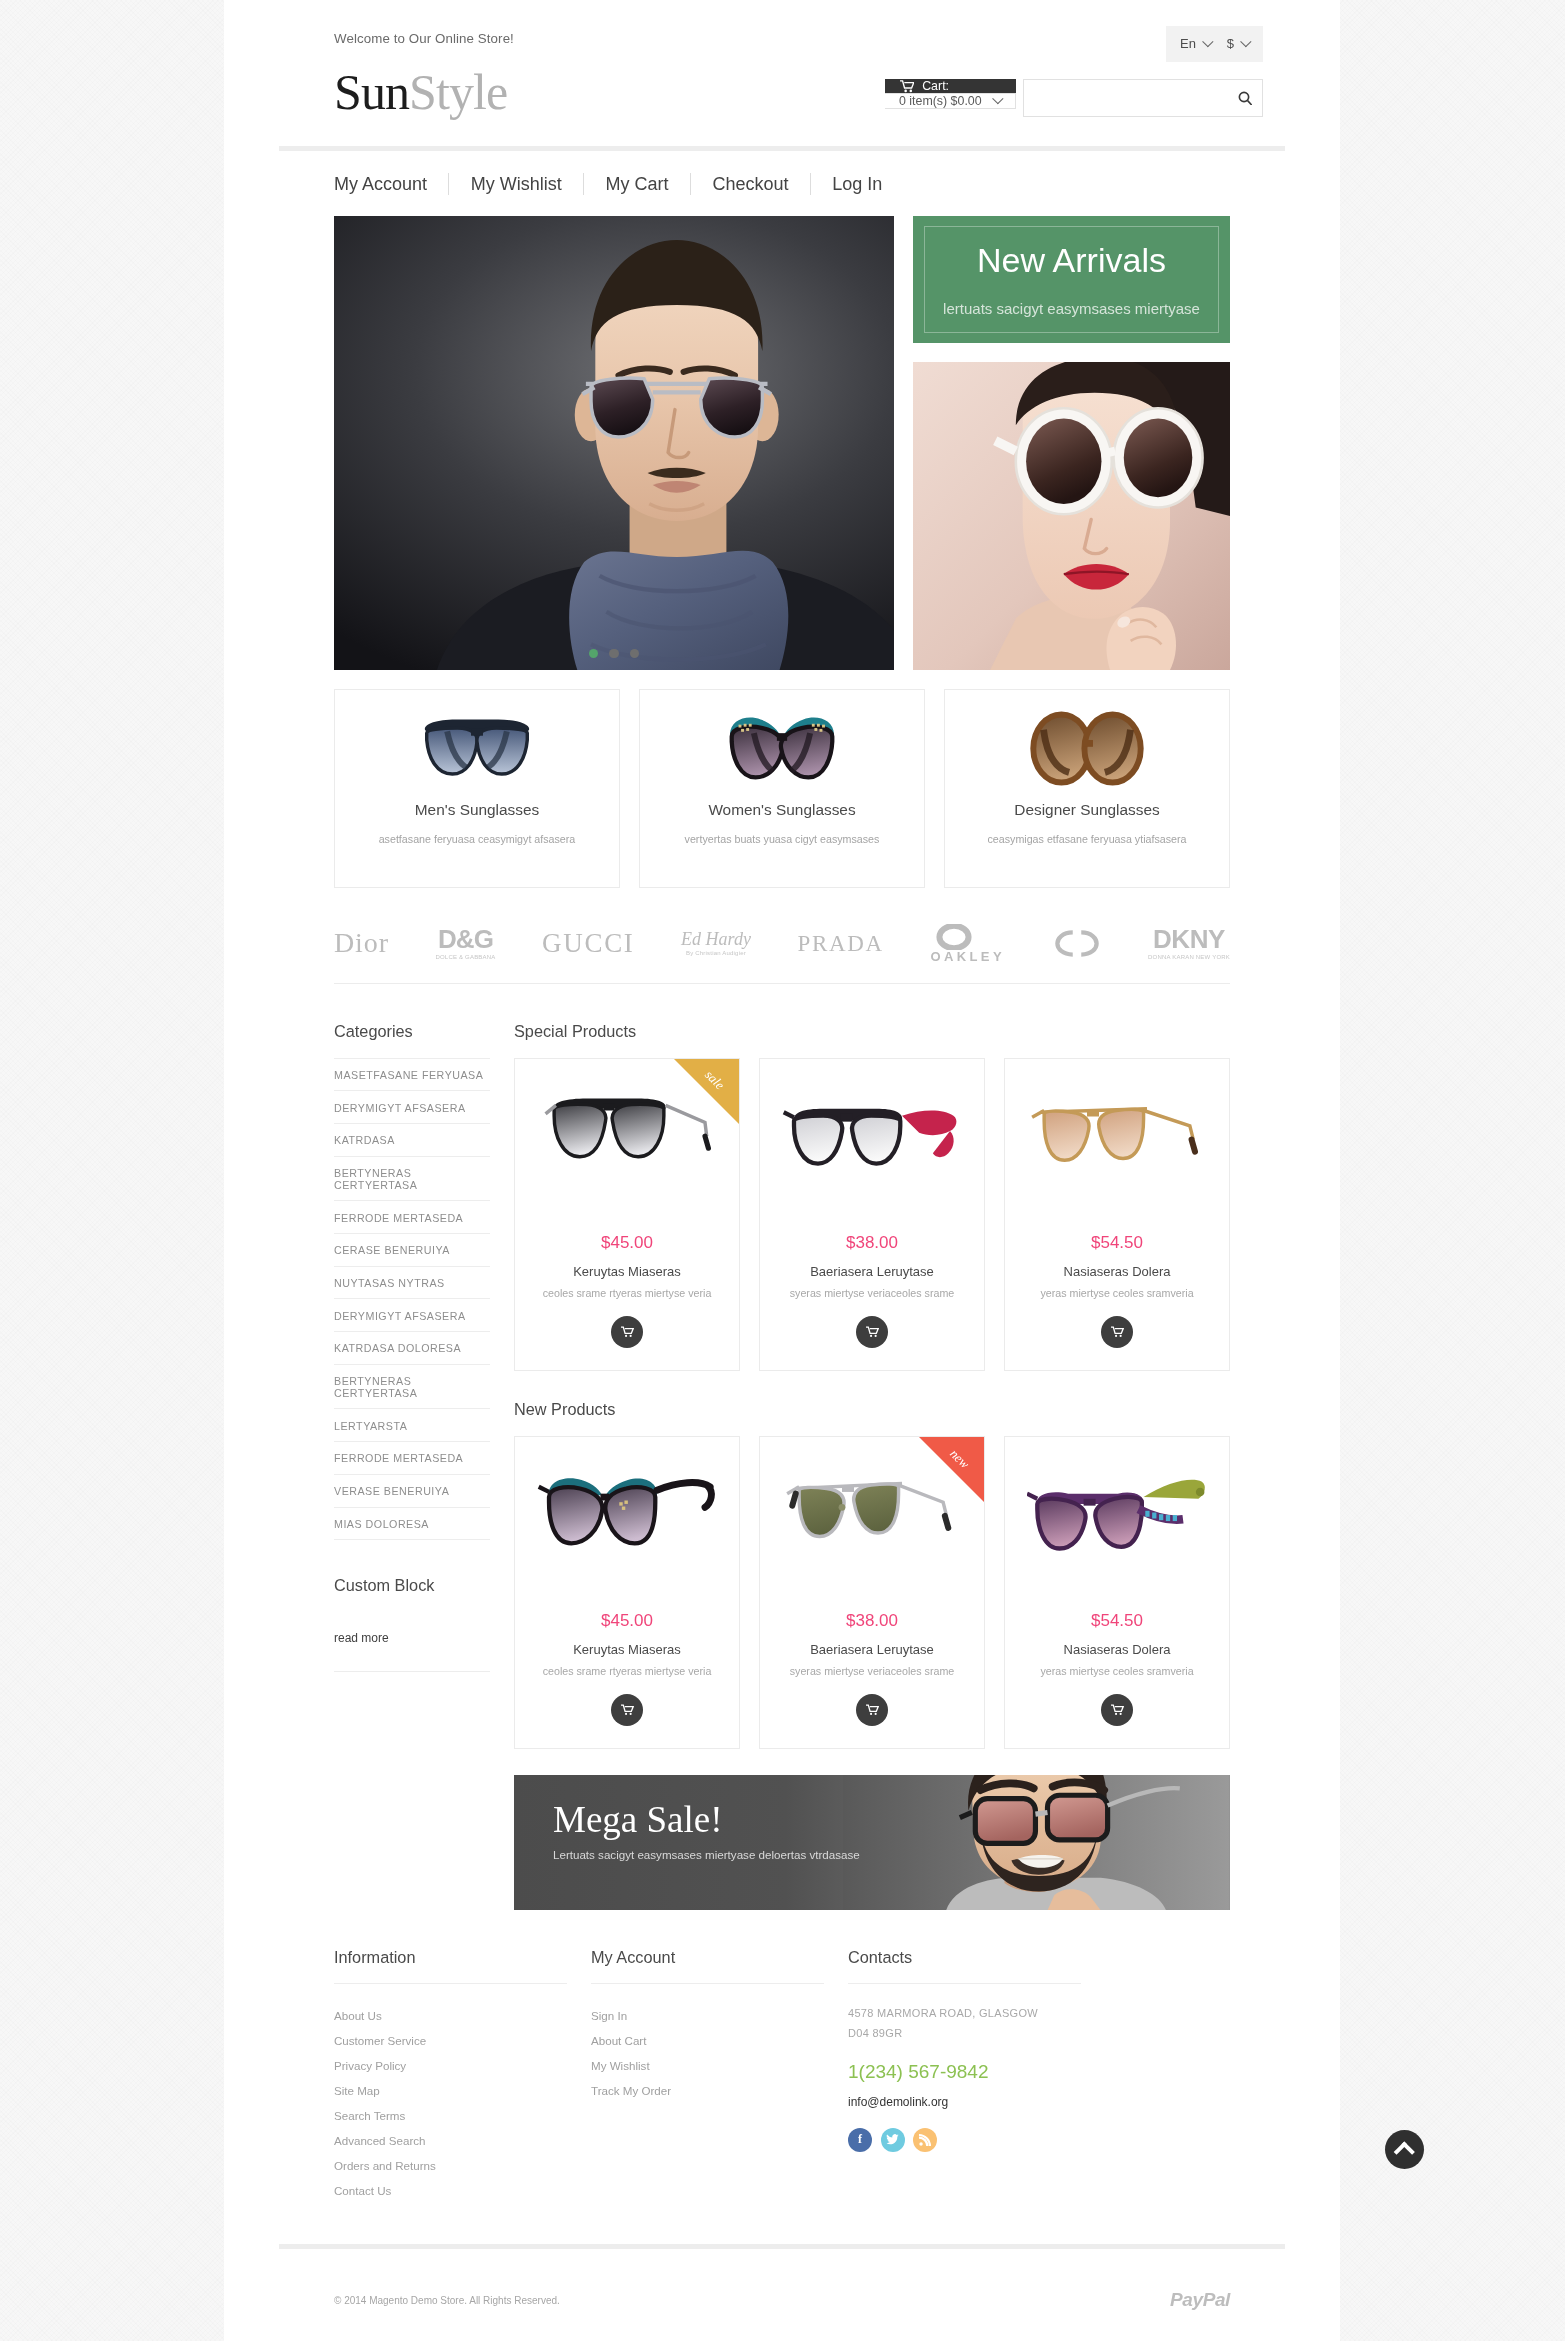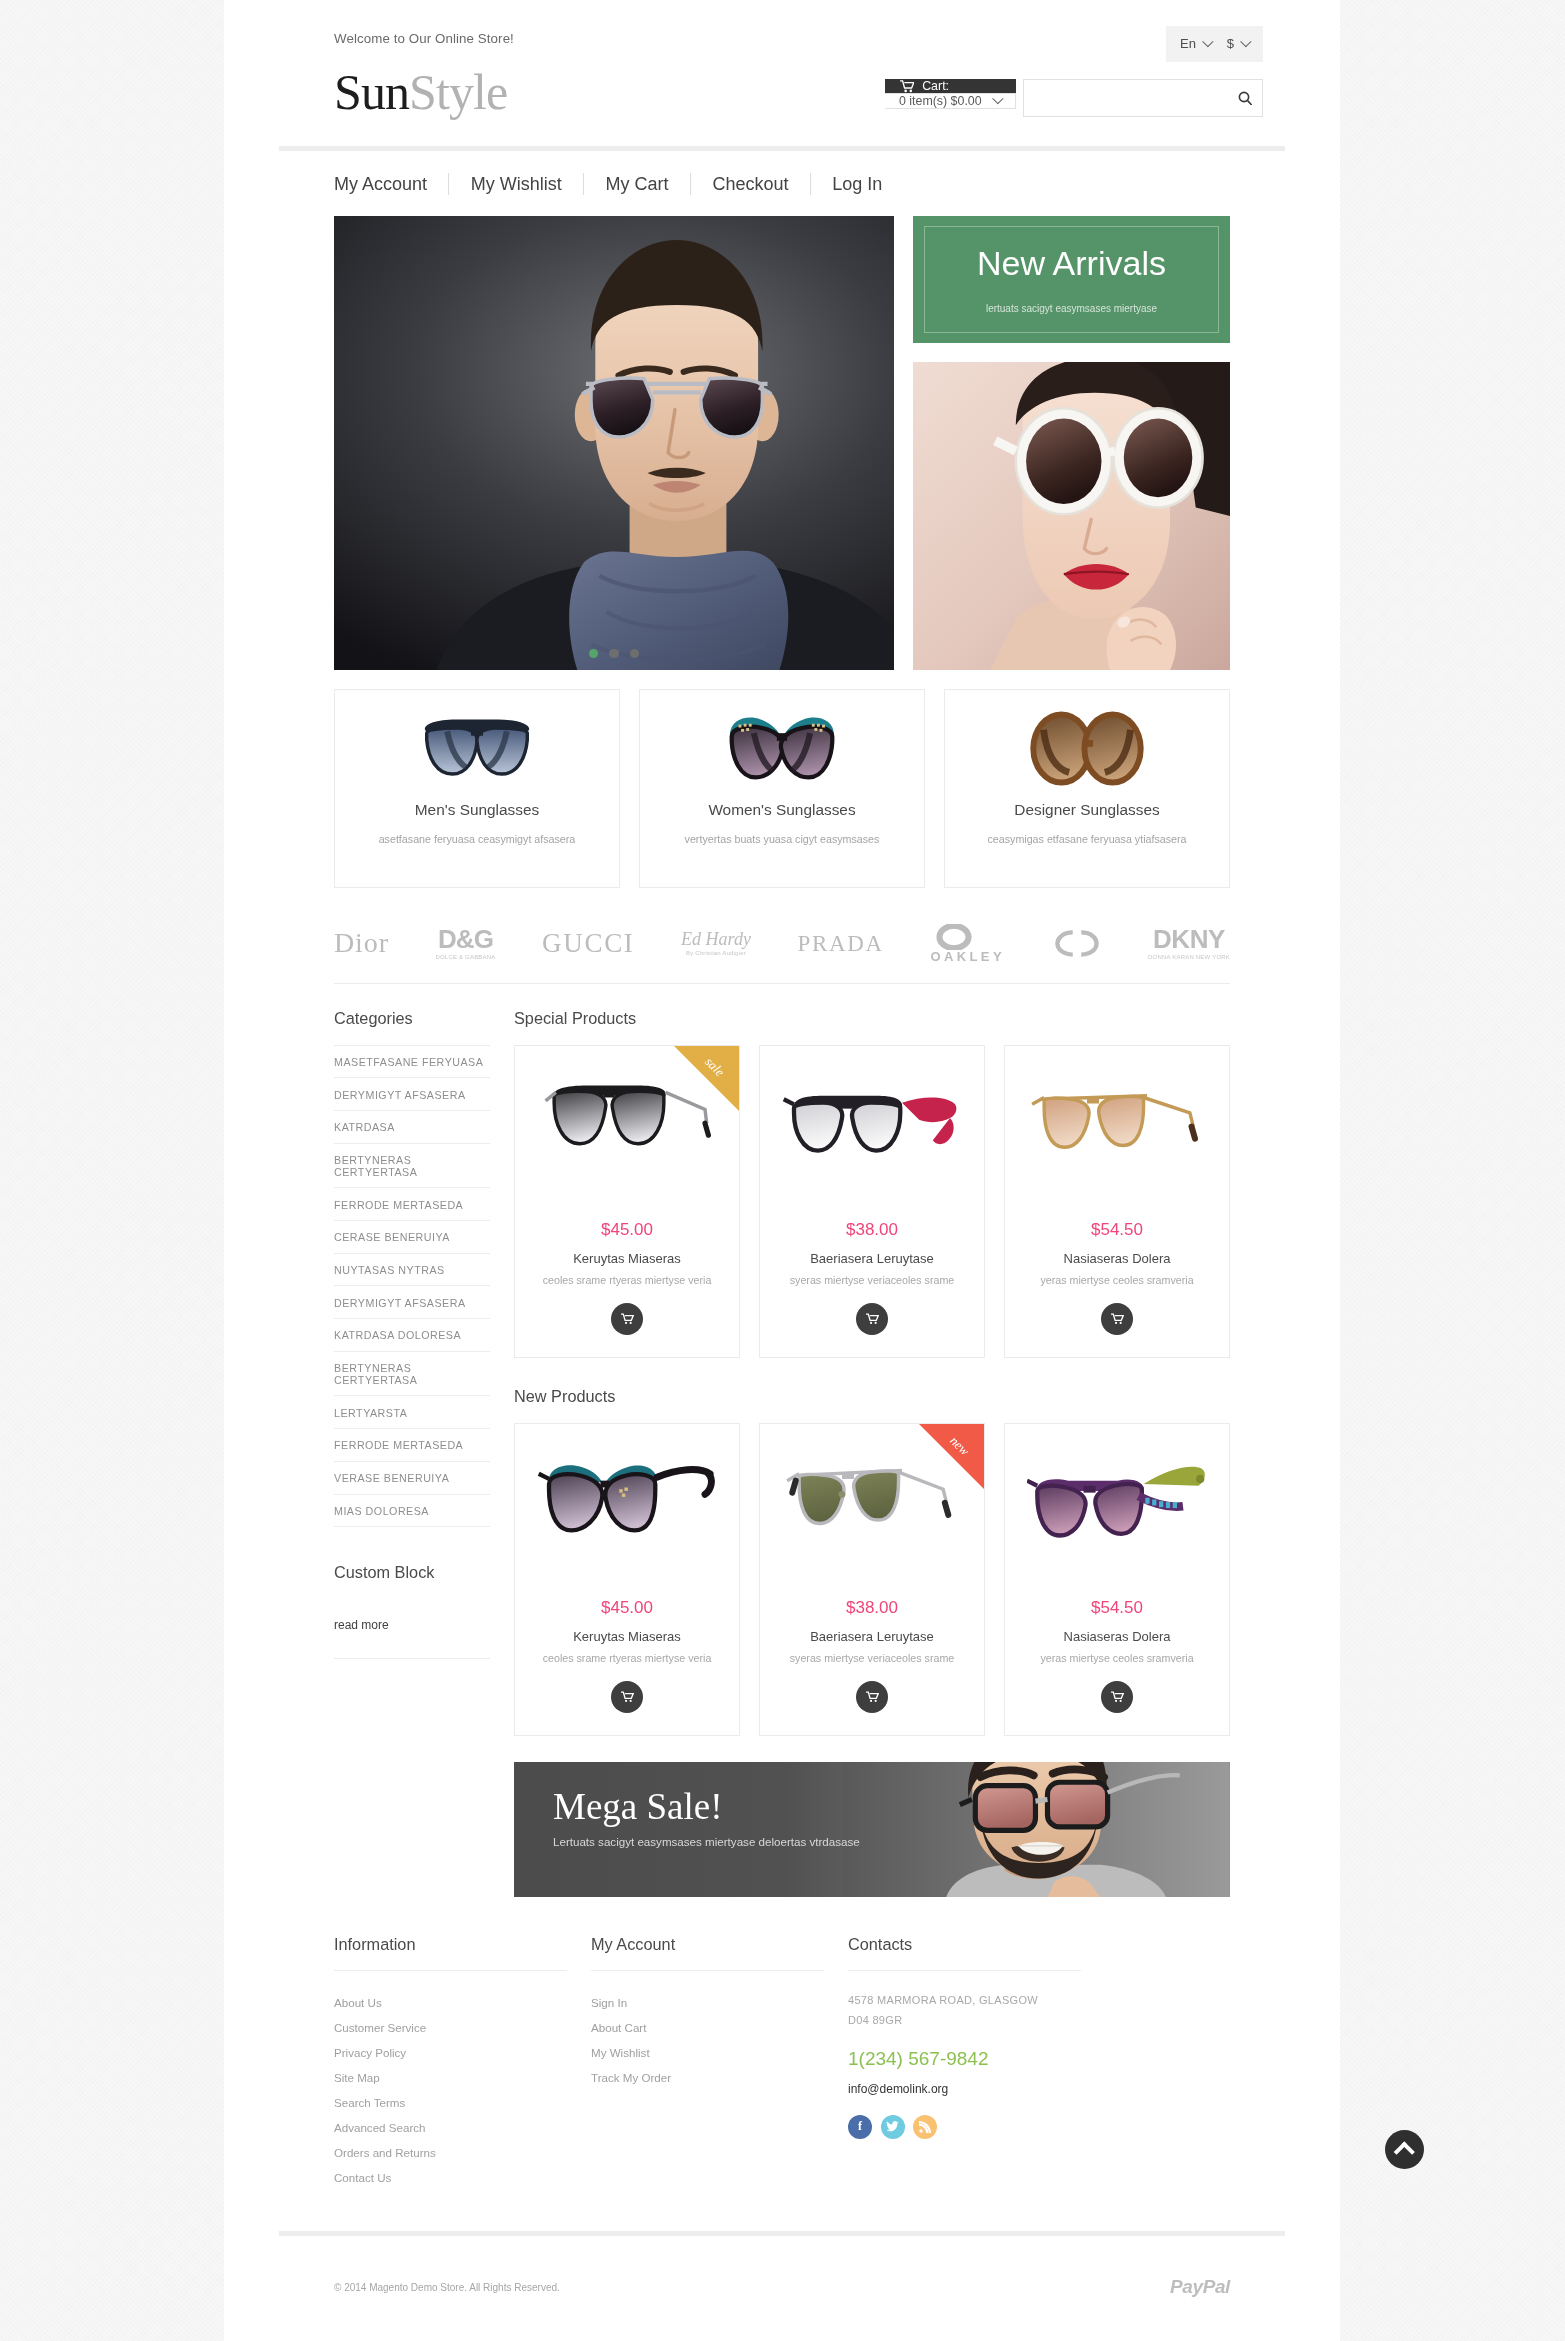--- a/index.html
+++ b/index.html
@@ -91,36 +91,36 @@
   .hero-side { width: 317px; display: flex; flex-direction: column; gap: 19px; }
   .new-arrivals {
     height: 127px; background: #559468; position: relative;
     display: flex; flex-direction: column; align-items: center; justify-content: center;
   }
   .new-arrivals::before {
     content: ""; position: absolute; left: 11px; top: 10.3px; right: 11px; bottom: 10.3px;
     border: 0.9px solid rgba(255,255,255,0.32);
   }
   .na-title { font-family: Liberation Sans, sans-serif; font-size: 34px; color: #fff; line-height: 1; position: relative; }
-  .na-sub { font-size: 10px; color: #d5e4d9; margin-top: 23px; position: relative; }
+  .na-sub { font-size: 15px; color: #d5e4d9; margin-top: 23px; position: relative; }
   .side-img { height: 308px; width: 100%; position: relative; overflow: hidden; }
 
   
   .cat-cards { display: flex; gap: 19px; padding: 19px 55px 0 55px; }
   .cat-card {
     width: 323px; height: 199px; border: 0.9px solid #ebebeb; background: #fff;
     display: flex; flex-direction: column; align-items: center; padding-top: 20.6px;
   }
   .cat-thumb { width: 128px; height: 75px; position: relative; }
   .cat-title { font-size: 15.4px; color: #4a4a4a; margin-top: 15.4px; }
   .cat-desc { font-size: 10.7px; color: #a4a4a4; margin-top: 13.7px; }
 
   
   .brands {
-    margin: 29px 55px 4px 55px; height: 67px; display: flex; align-items: center;
+    margin: 29px 55px 17px 55px; height: 67px; display: flex; align-items: center;
     justify-content: space-between; border-bottom: 0.9px solid #ececec; padding-bottom: 13.7px;
   }
   .brand { color: #bcbcbc; text-align: center; }
   .brand .b-main { display: block; line-height: 1; }
   .brand .b-sub { display: block; font-size: 6px; letter-spacing: 0.2px; margin-top: 2.6px; color: #c6c6c6; }
   .b-dior { font-family: "Liberation Serif", serif; font-size: 28px; letter-spacing: 0.9px; }
   .b-dg { font-family: "Liberation Sans", sans-serif; font-size: 26px; font-weight: bold; letter-spacing: -0.9px; }
   .b-gucci { font-family: "Liberation Serif", serif; font-size: 27px; letter-spacing: 1.7px; }
   .b-edhardy { font-family: "Liberation Serif", serif; font-size: 18px; font-style: italic; }
   .b-prada { font-family: "Liberation Serif", serif; font-size: 23px; letter-spacing: 1.7px; }

